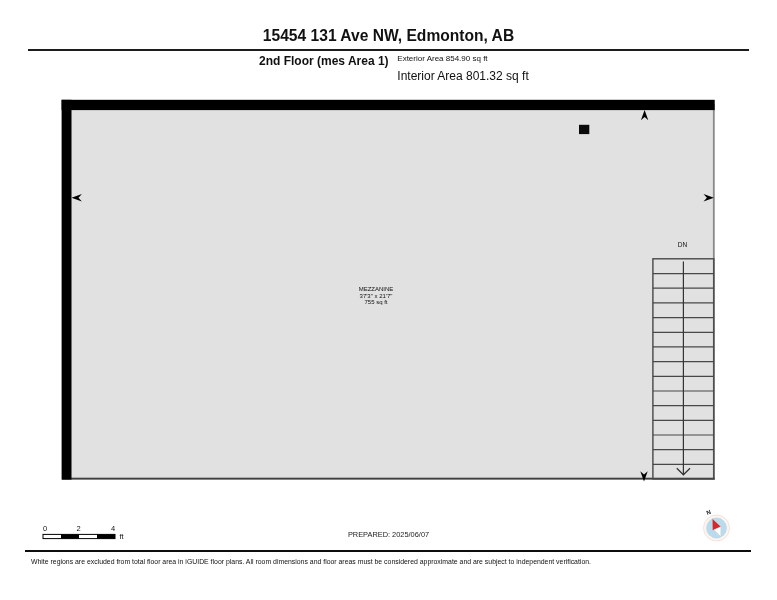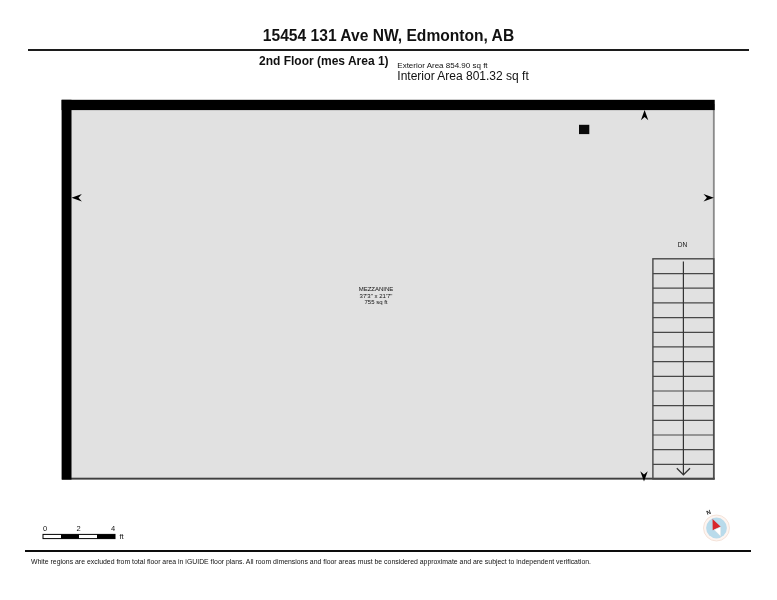--- a/index.html
+++ b/index.html
@@ -10,21 +10,21 @@
 </head>
 <body>
 <div id="page">
 
   <div class="abs" style="left:0;top:27px;width:777px;text-align:center;font-size:15.6px;font-weight:bold;color:#111;">15454 131 Ave NW, Edmonton, AB</div>
 
   <div class="abs" style="left:28px;top:48.6px;width:721px;height:2.2px;background:#1c1c1c;"></div>
 
   <div class="abs" style="right:388.4px;top:54.3px;font-size:12px;font-weight:bold;color:#111;white-space:nowrap;">2nd Floor (mes Area 1)</div>
 
-  <div class="abs" style="left:397.3px;top:54.3px;font-size:8px;color:#111;white-space:nowrap;margin-top:7px;">Exterior Area 854.90 sq ft</div>
+  <div class="abs" style="left:397.3px;top:54.3px;font-size:8px;color:#111;white-space:nowrap;">Exterior Area 854.90 sq ft</div>
 
   <div class="abs" style="left:397.3px;top:68.5px;font-size:12px;color:#111;white-space:nowrap;">Interior Area 801.32 sq ft</div>
 
   <svg class="abs" style="left:0;top:0;" width="777" height="600" viewBox="0 0 777 600">
 
     <rect x="62" y="100" width="652.5" height="379.5" fill="#e1e1e1"></rect>
 
     <rect x="712.9" y="104" width="1.8" height="375.5" fill="#8a8a8a"></rect>
 
     <rect x="62" y="477.7" width="652.7" height="1.9" fill="#3f3f3f"></rect>
@@ -91,18 +91,19 @@
       <circle cx="716.5" cy="528" r="13" fill="#fdf5f1" stroke="#efd8cb" stroke-width="0.7"></circle>
       <circle cx="716.5" cy="528" r="10.4" fill="#b9dbeb"></circle>
       <g transform="rotate(-24 716.5 528)">
         <path d="M716.5 518.2 L720.9 528.6 L712.1 528.6 Z" fill="#d8262b"></path>
         <path d="M713.6 528.6 L720.9 528.6 L716.9 537.6 Z" fill="#ffffff" stroke="#c9d4da" stroke-width="0.4"></path>
       </g>
       <text x="708.5" y="514.5" font-size="6" font-weight="bold" fill="#222" text-anchor="middle" transform="rotate(-20 708.5 512.5)" font-family="Liberation Sans, sans-serif">N</text>
     </g>
   </svg>
 
+  <div class="abs" style="left:0;top:529.5px;width:777px;text-align:center;font-size:7.4px;color:#222;">PREPARED: 2025/06/07</div>
 
   <div class="abs" style="left:25px;top:549.6px;width:725.5px;height:2.4px;background:#0d0d0d;"></div>
 
   <div class="abs" style="left:31px;top:558.2px;font-size:6.9px;color:#111;white-space:nowrap;">White regions are excluded from total floor area in iGUIDE floor plans. All room dimensions and floor areas must be considered approximate and are subject to independent verification.</div>
 
 </div>
 
 </body></html>

